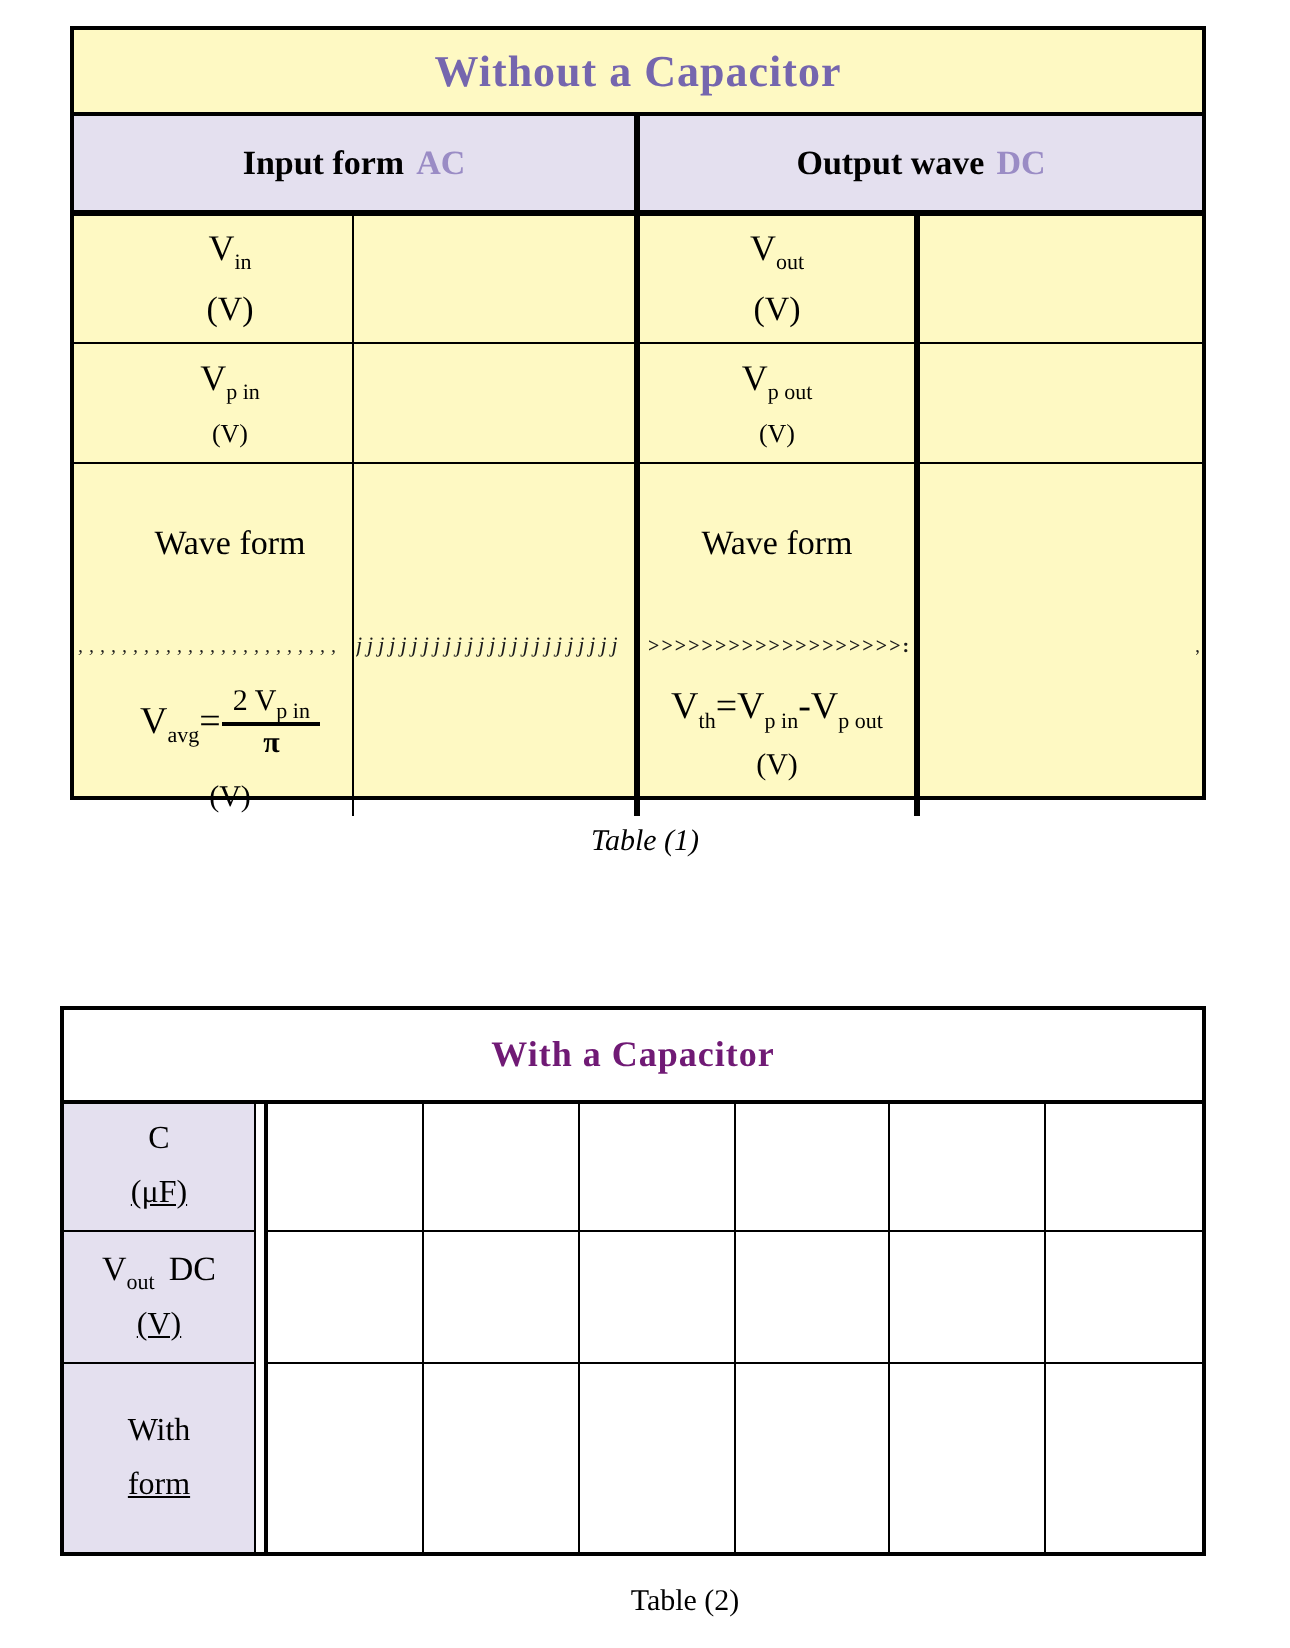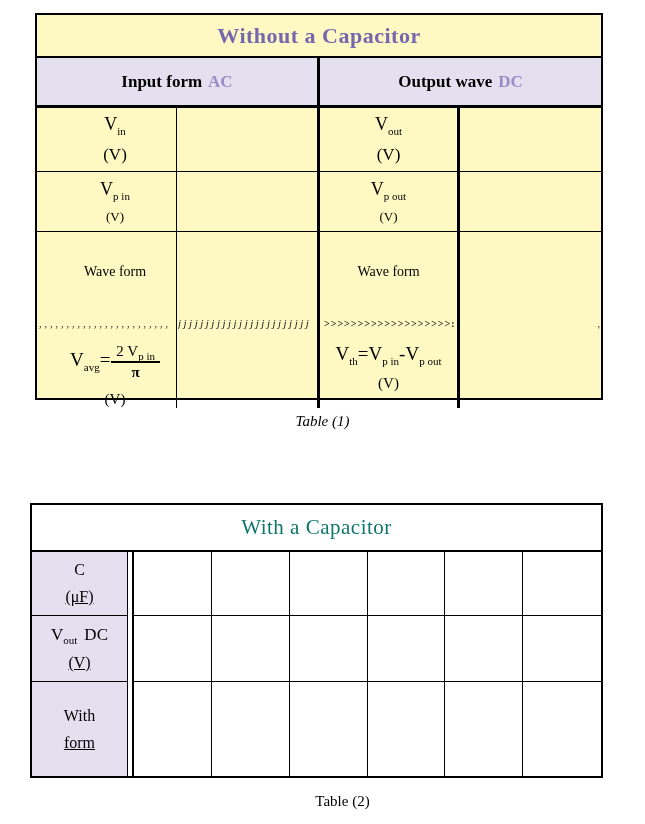--- a/index.html
+++ b/index.html
@@ -29,21 +29,21 @@
   .accent{color:#9A8CC5;margin-left:6px;font-family:Liberation Serif, serif;}
   .c1{border-right:1px solid #000;padding-left:17px;}
   .c2{border-right:3px solid #000;}
   .c3{border-right:3px solid #000000;}
   .rb{border-bottom:1px solid #000;}
   .vlbl{font-size:18px;}
   sub{font-size:11px;line-height:0;}
   .unit-lg{font-size:17px;margin-top:10px;}
   .unit-sm{font-size:13px;margin-top:9px;}
   .unit-md{font-size:15px;margin-top:10px;}
-  .waveform{font-size:14px;padding-bottom:16px;}
+  .waveform{font-size:17px;padding-bottom:16px;}
   .formula{font-size:19px;}
   .frac{display:inline-block;text-align:center;vertical-align:middle;margin-left:1px;}
   .frac .num{display:block;border-bottom:2px solid #000;padding:0 5px 1px 5px;font-size:15px;}
   .frac .den{display:block;padding-top:1px;font-size:15px;font-weight:bold;}
   .fcell{justify-content:flex-start;padding-top:16px;}
 
   
   .marks{position:absolute;top:303px;left:0;width:100%;height:15px;
     font-size:10px;color:#1a1a1a;pointer-events:none;}
   .mk{position:absolute;top:0;white-space:nowrap;overflow:hidden;height:15px;}
@@ -58,21 +58,21 @@
   .cap2{top:793px;padding-left:20px;}
 
   
   .t2{
     position:absolute;left:30px;top:503px;width:573px;height:275px;
     border:2px solid #000;box-sizing:border-box;background:#fff;
     display:flex;flex-direction:column;
   }
   .t2-title{height:45px;flex:0 0 45px;border-bottom:2px solid #000;
     display:flex;align-items:center;justify-content:center;
-    font-size:21px;font-weight:normal;color:#0f766e;letter-spacing:0.5px;}
+    font-size:18px;font-weight:bold;color:#701a75;letter-spacing:0.5px;}
   .t2-body{flex:1;display:flex;}
   .t2-labels{width:96px;flex:0 0 96px;background:#E4E0EF;border-right:1px solid #000;
     display:flex;flex-direction:column;box-sizing:border-box;}
   .t2-label-cell{display:flex;flex-direction:column;align-items:center;justify-content:center;box-sizing:border-box;}
   .t2-lr1{height:64px;flex:0 0 64px;border-bottom:1px solid #000;}
   .t2-lr2{height:66px;flex:0 0 66px;border-bottom:1px solid #000;}
   .t2-lr3{flex:1;}
   .t2-line{font-size:16px;}
   .t2-line2{font-size:16px;margin-top:9px;text-decoration:underline;}
   .t2-vout{font-size:17px;}

